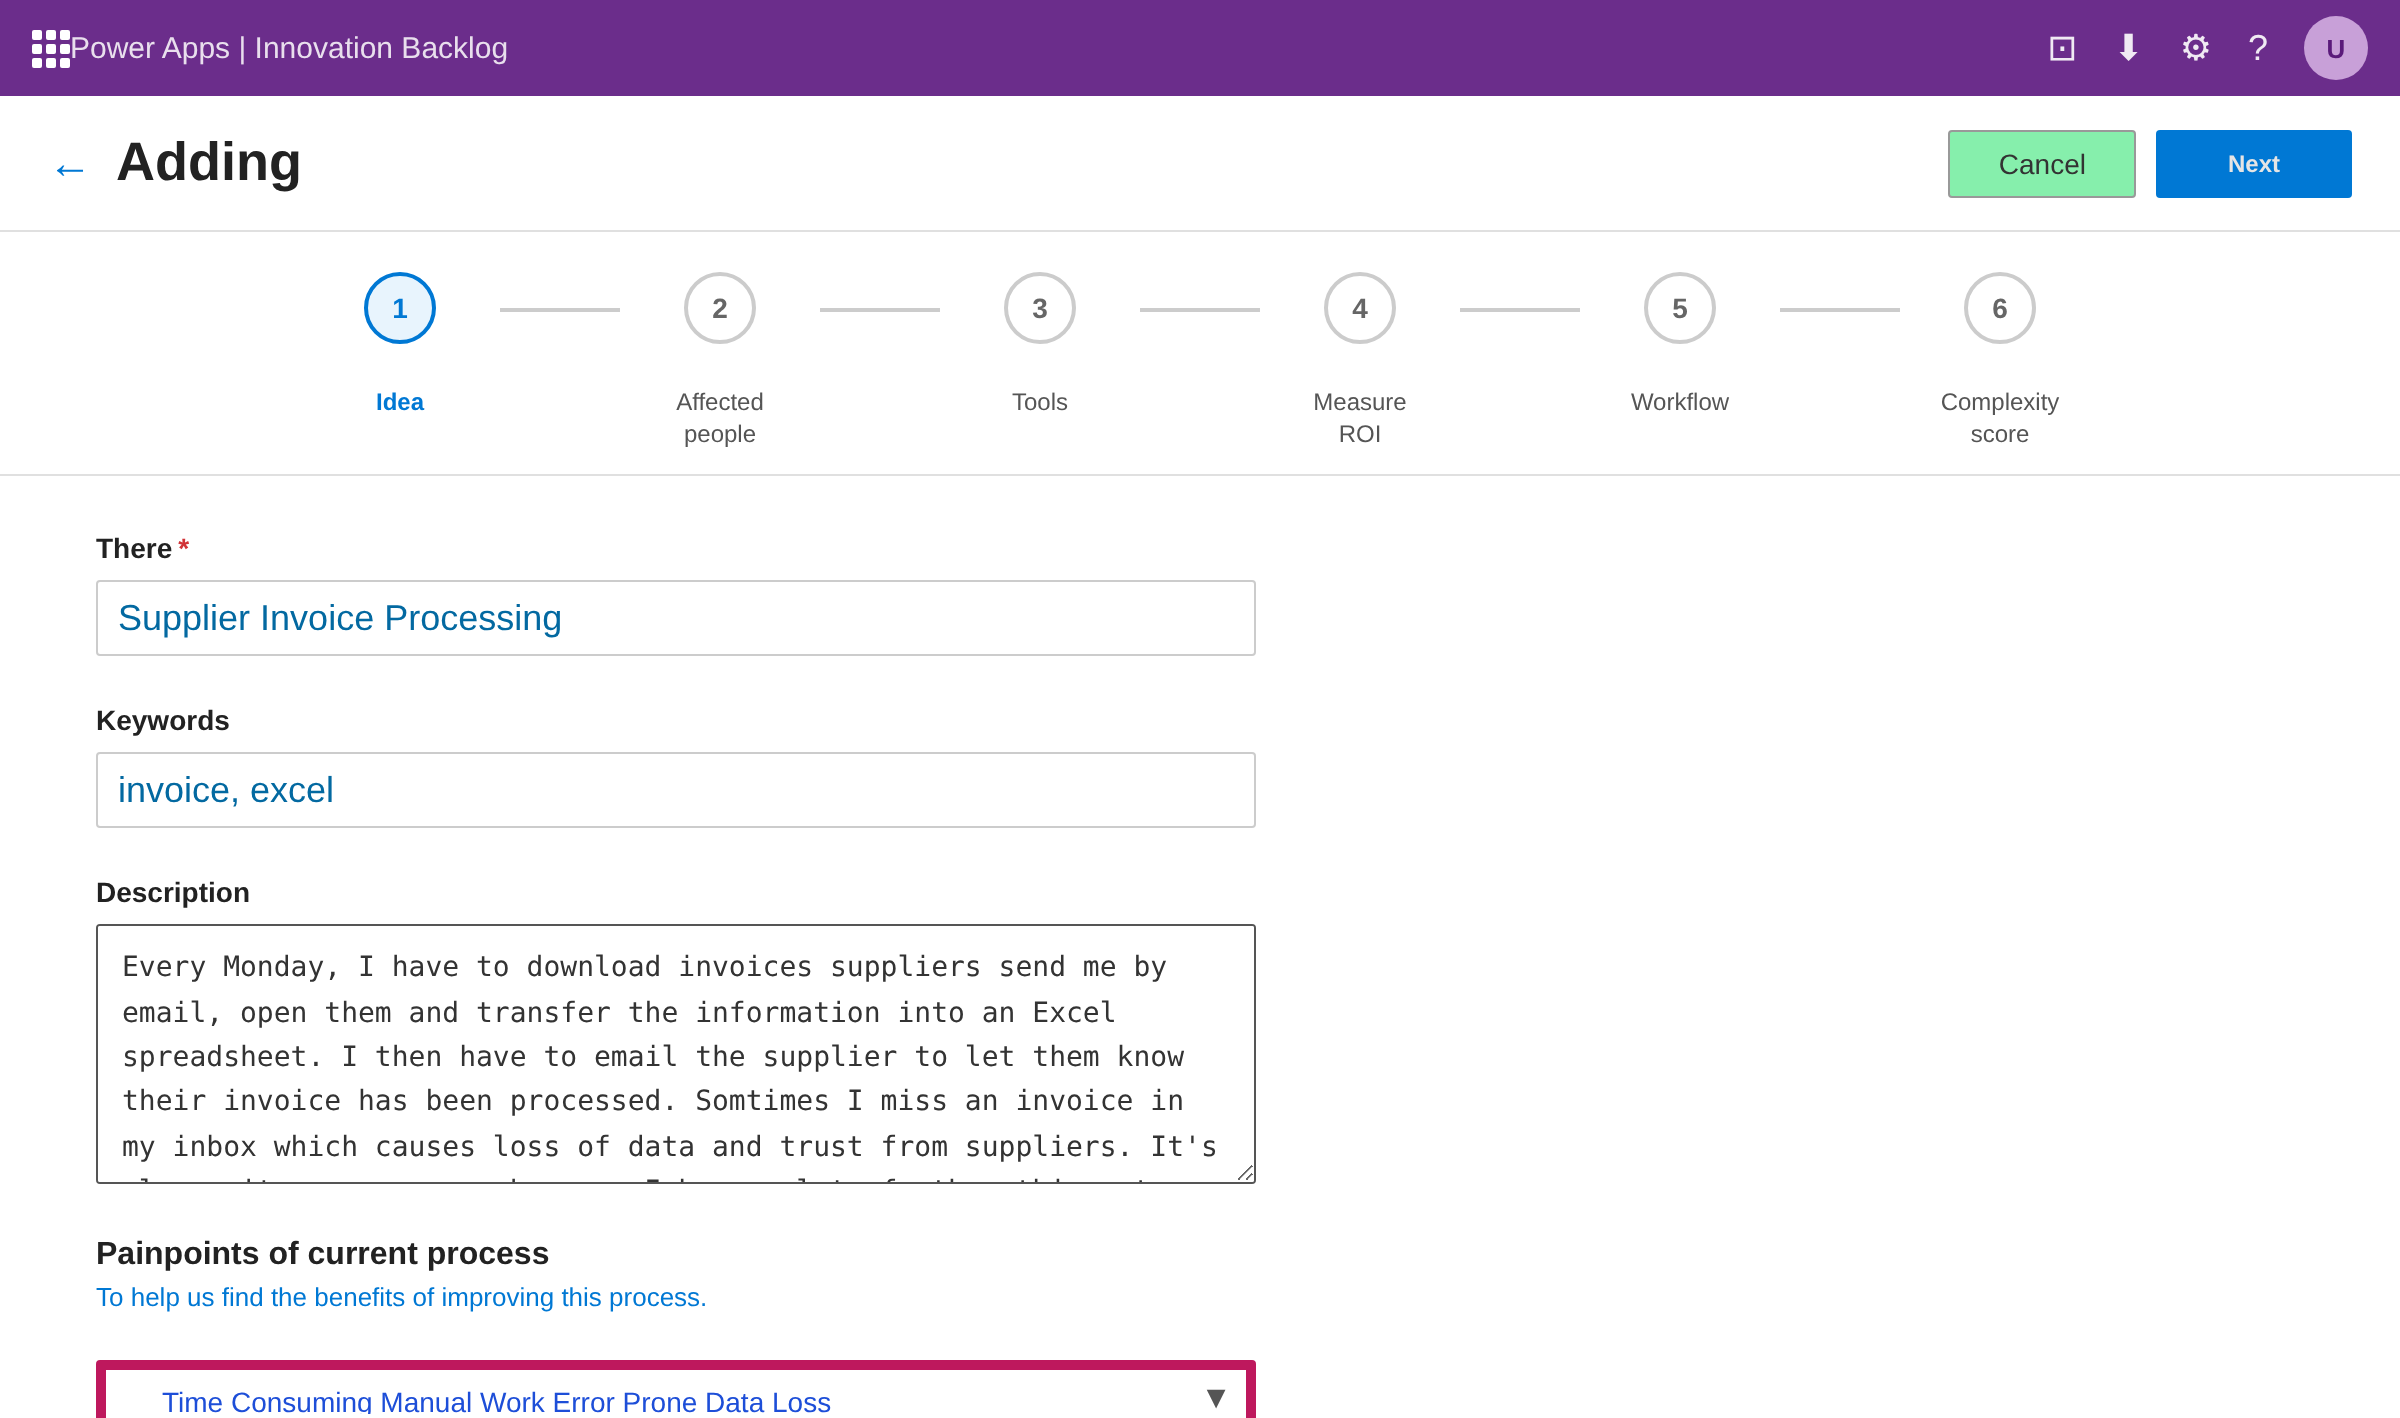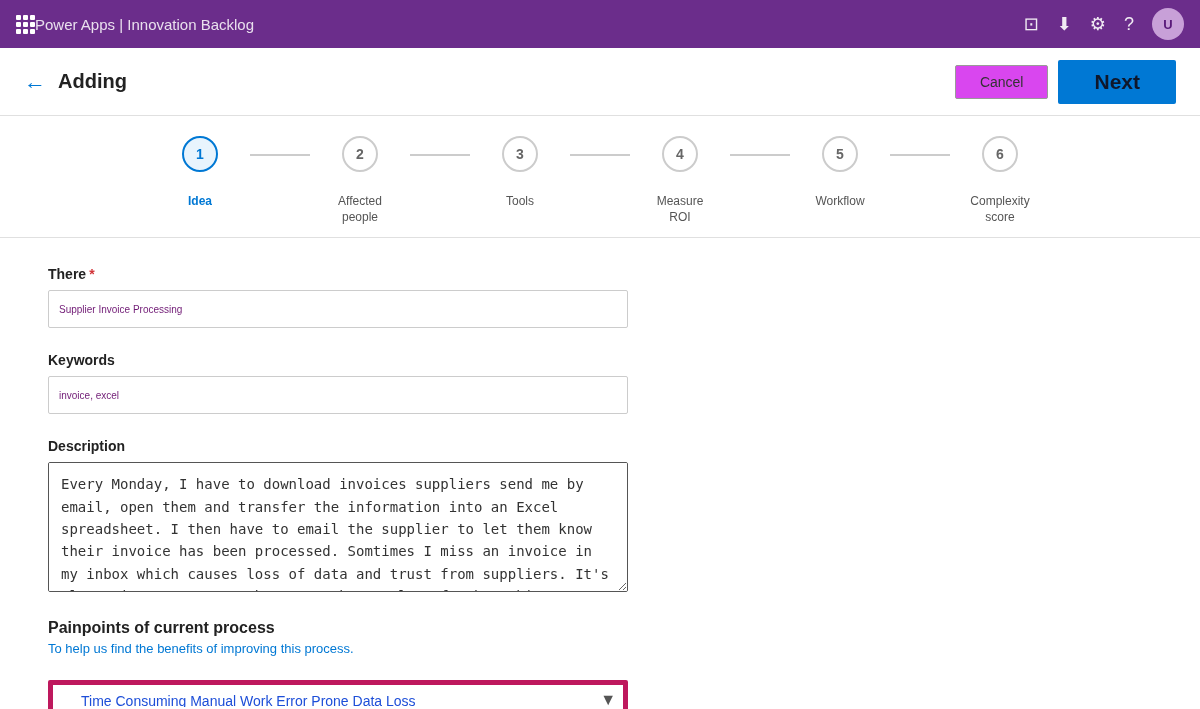--- a/index.html
+++ b/index.html
@@ -79,45 +79,45 @@
       align-items: center;
       gap: 12px;
     }
     .back-arrow {
       color: #0078d4;
       font-size: 22px;
       cursor: pointer;
       line-height: 1;
     }
     .page-title {
-      font-size: 20px;
+      font-size: 27px;
       font-weight: 600;
       color: #222;
     }
     .header-actions {
       display: flex;
       gap: 10px;
       align-items: center;
     }
     .btn-cancel {
       border: 1.5px solid #999;
-      background: #d946ef;
+      background: #86efac;
       color: #333;
       padding: 8px 24px;
       font-size: 14px;
       cursor: pointer;
       border-radius: 2px;
       font-weight: 500;
     }
     .btn-next {
       background: #0078d4;
-      color: #0f172a;
+      color: #e5e5e5;
       border: none;
       padding: 10px 36px;
-      font-size: 21px;
+      font-size: 12px;
       cursor: pointer;
       border-radius: 2px;
       font-weight: 600;
     }
 
     
     .stepper-container {
       padding: 20px 40px 12px;
       border-bottom: 1px solid #e0e0e0;
       display: flex;
@@ -190,22 +190,22 @@
     }
     .required-star {
       color: #d13438;
       margin-left: 3px;
     }
     .text-input {
       width: 580px;
       height: 38px;
       border: 1px solid #ccc;
       padding: 6px 10px;
-      font-size: 10px;
-      color: #701a75;
+      font-size: 18px;
+      color: #0369a1;
       border-radius: 2px;
       outline: none;
     }
     .textarea-input {
       width: 580px;
       height: 130px;
       border: 1.5px solid #555;
       padding: 10px 12px;
       font-size: 14px;
       color: #333;

